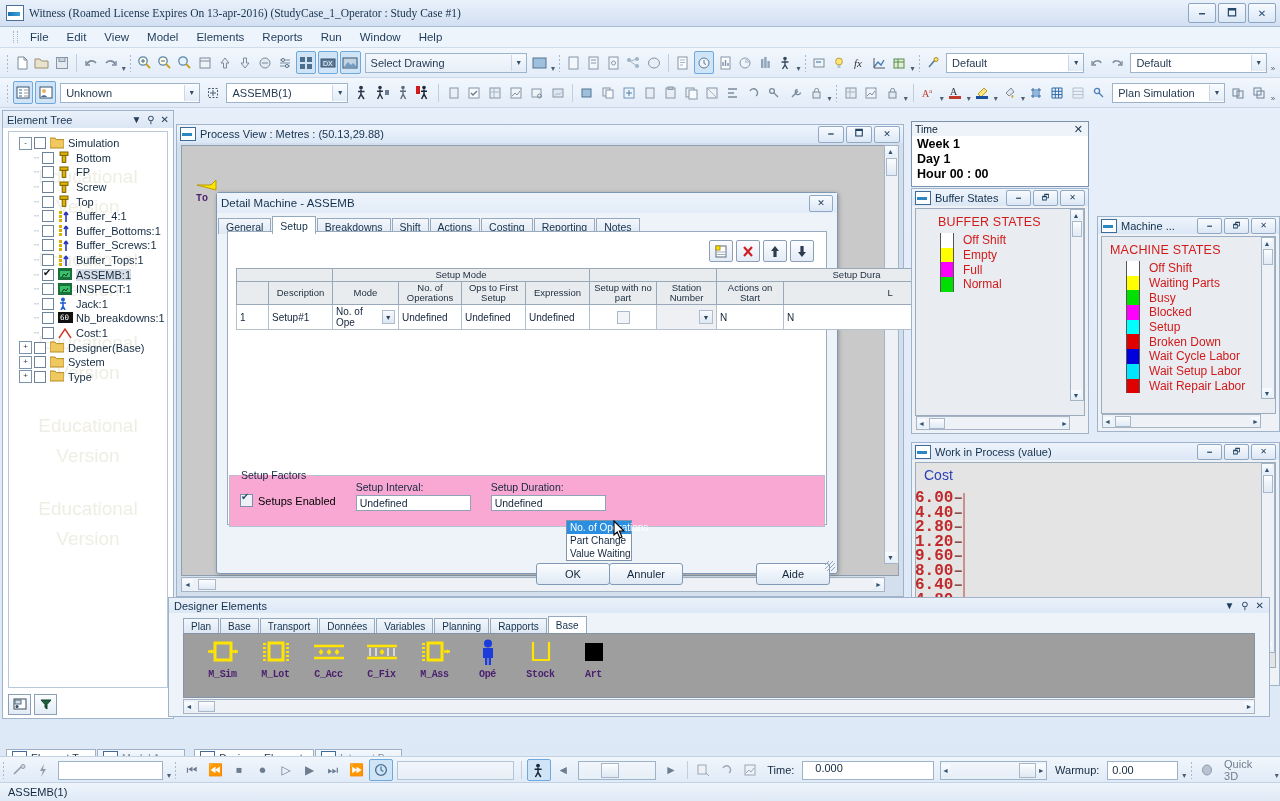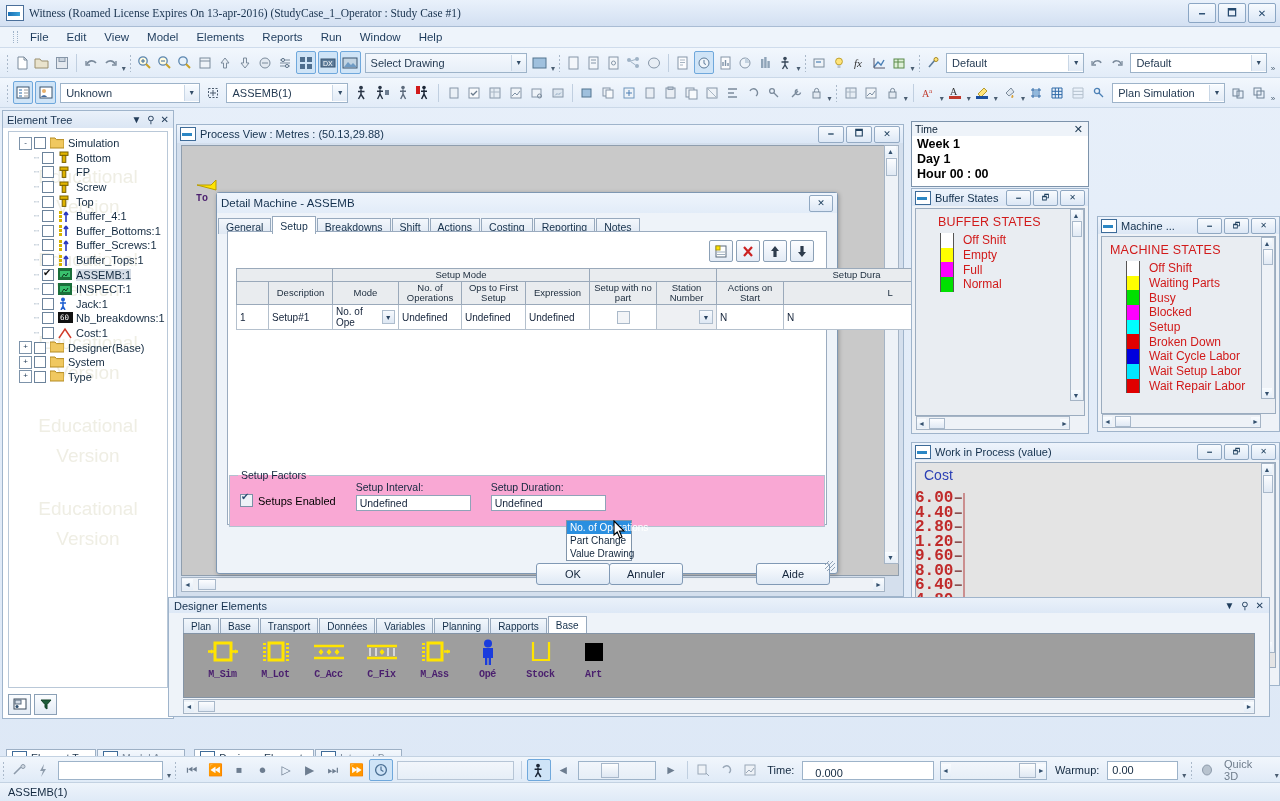--- a/index.html
+++ b/index.html
@@ -1117,21 +1117,21 @@
           <div class="gscroll">
             <span class="sb-arrow">◄</span>
             <span class="sb-thumb" style="width:17px;height:9px;margin-left:4px"></span>
             <span class="sb-arrow" style="margin-left:auto">►</span>
           </div>
         </div>
 
         <div class="dropdown" id="mode-dropdown">
             <div class="opt hl">No. of Operations</div>
             <div class="opt">Part Change</div>
-            <div class="opt">Value Drawing</div>
+            <div class="opt">Value Waiting</div>
           </div>
         <div style="position:absolute;left:396px;top:327px;z-index:25;pointer-events:none">
           <svg width="14" height="20" viewBox="0 0 14 20">
               <path d="M1 1l10 10H6.4l2.6 6-2.2 1-2.6-6L1 15z" fill="#fff" stroke="#000" stroke-width="1.1"></path>
             </svg>
         </div>
 
         <fieldset class="sf">
           <legend>Setup Factors</legend>
           <div class="sfrow">
@@ -1499,21 +1499,21 @@
           <path d="M3 5a4 4 0 116 5" fill="none" stroke="#9aa8b8" stroke-width="1.5"></path>
         </svg>
       </div>
     <div class="cicon">
         <svg width="14" height="14" viewBox="0 0 14 14">
           <rect x="2" y="2" width="10" height="10" fill="#eef2f7" stroke="#9aa8b8"></rect>
           <path d="M3 10l3-3 2 2 3-4" stroke="#9aa8b8" fill="none"></path>
         </svg>
       </div>
     <div class="lbls">Time:</div>
-    <div class="cbox" style="width:120px;display:flex;align-items:flex-end;padding-left:12px">
+    <div class="cbox" style="width:120px;display:flex;align-items:flex-start;padding-left:12px">
       <span style="font-size:11px;color:#12283f">0.000</span>
     </div>
     <div class="cbox" style="width:108px;display:flex;align-items:center;background:linear-gradient(#f2f6fb,#e6eef7)">
       <span class="sb-arrow" style="width:10px;height:13px">◄</span>
       <span style="margin-left:auto;width:15px;height:13px;background:linear-gradient(#fdfefe,#dfe8f3);border:1px solid #a8b8ca"></span>
       <span class="sb-arrow" style="width:10px;height:13px">►</span>
     </div>
     <div class="lbls">Warmup:</div>
     <div class="cbox" style="width:66px;display:flex;align-items:center;padding-left:4px">
       <span style="font-size:11px;color:#12283f">0.00</span>

